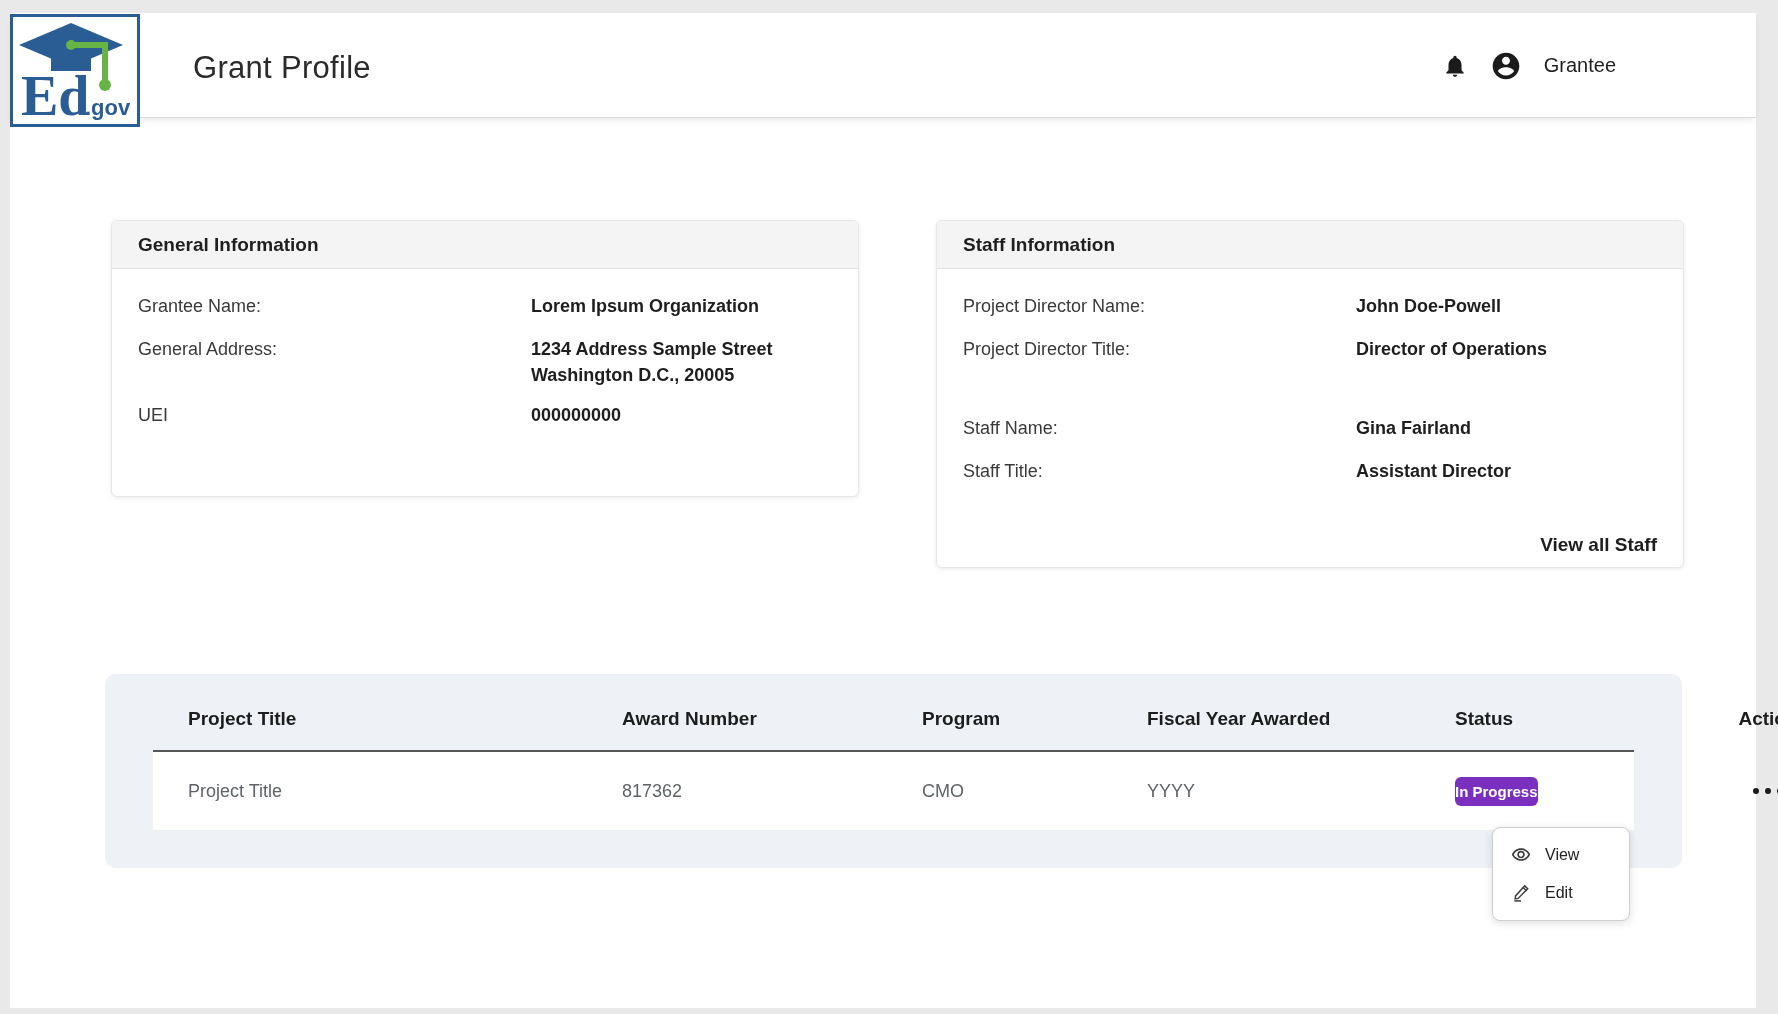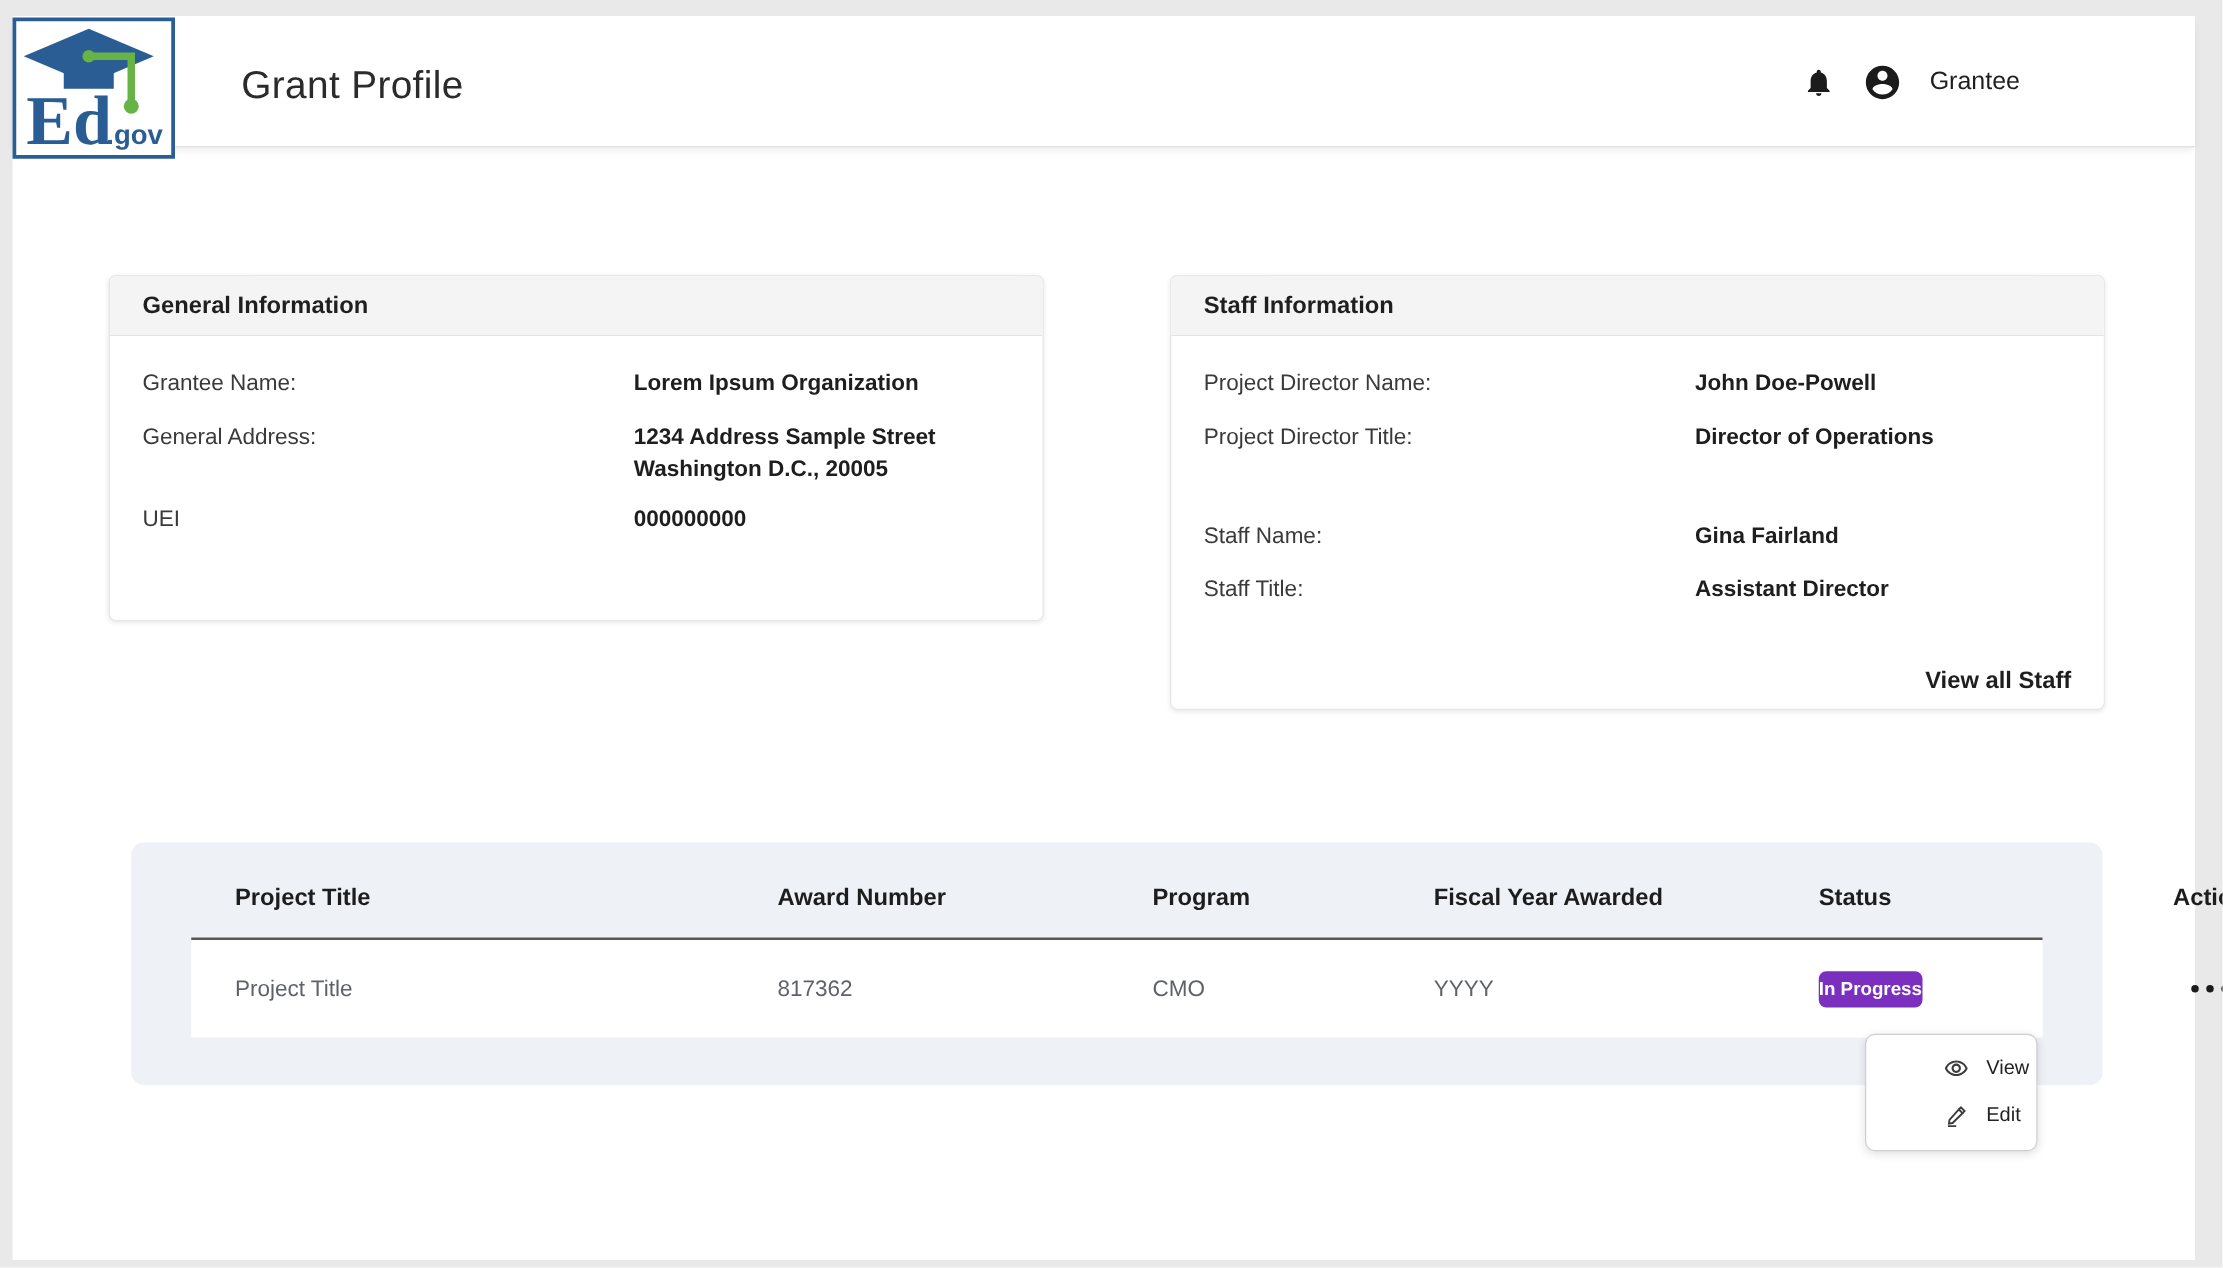--- a/index.html
+++ b/index.html
@@ -37,21 +37,21 @@
     display:flex; align-items:center; gap:22px;
   }
   .icon-btn { border:none; background:none; cursor:pointer; display:flex; align-items:center; }
   .user-label { font-size:20px; color:#1f1f1f; }
   
   .card {
     position:absolute; background:#fff;
     border:1px solid #e7e7e7; border-radius:6px;
     box-shadow:0 1px 4px rgba(0,0,0,0.09);
   }
-  .card-general { left:87px; top:220px; width:748px; height:277px; }
+  .card-general { left:111px; top:220px; width:748px; height:277px; }
   .card-staff   { left:936px; top:220px; width:748px; height:348px; }
   .card-header {
     height:48px; background:#f4f4f4; border-bottom:1px solid #e3e3e3;
     border-radius:6px 6px 0 0; display:flex; align-items:center; padding:0 26px;
   }
   .card-title { font-size:19px; font-weight:700; color:#1f1f1f; }
   .card-body { padding:24px 26px 0 26px; }
   .info-row { display:grid; grid-template-columns:371px 1fr; margin-bottom:17px; }
   .info-label { font-size:18px; color:#3a3a3a; line-height:26px; }
   .info-value { font-size:18px; font-weight:700; color:#1e1e1e; line-height:26px;margin-left:22px; }
@@ -86,21 +86,20 @@
   .ellipsis-btn .dot { width:6px; height:6px; border-radius:50%; background:#1b1b1b; display:block; }
   
   .action-menu {
     position:absolute; left:1492px; top:827px; width:138px;
     background:#fff; border:1px solid #cfcfcf; border-radius:8px;
     box-shadow:0 2px 8px rgba(0,0,0,0.13); z-index:10; padding:8px 0;
   }
   .menu-item {
     display:flex; align-items:center; gap:14px; height:38px; padding:0 18px;
     cursor:pointer;
-    margin-left:44px;
   }
   .menu-item-label { font-size:16px; color:#222; font-weight:500; }
   .menu-icon { display:flex; align-items:center; }
   
   .logo-svg { display:block; }
 </style>
 </head>
 <body>
 
 <div class="app-surface"></div>

